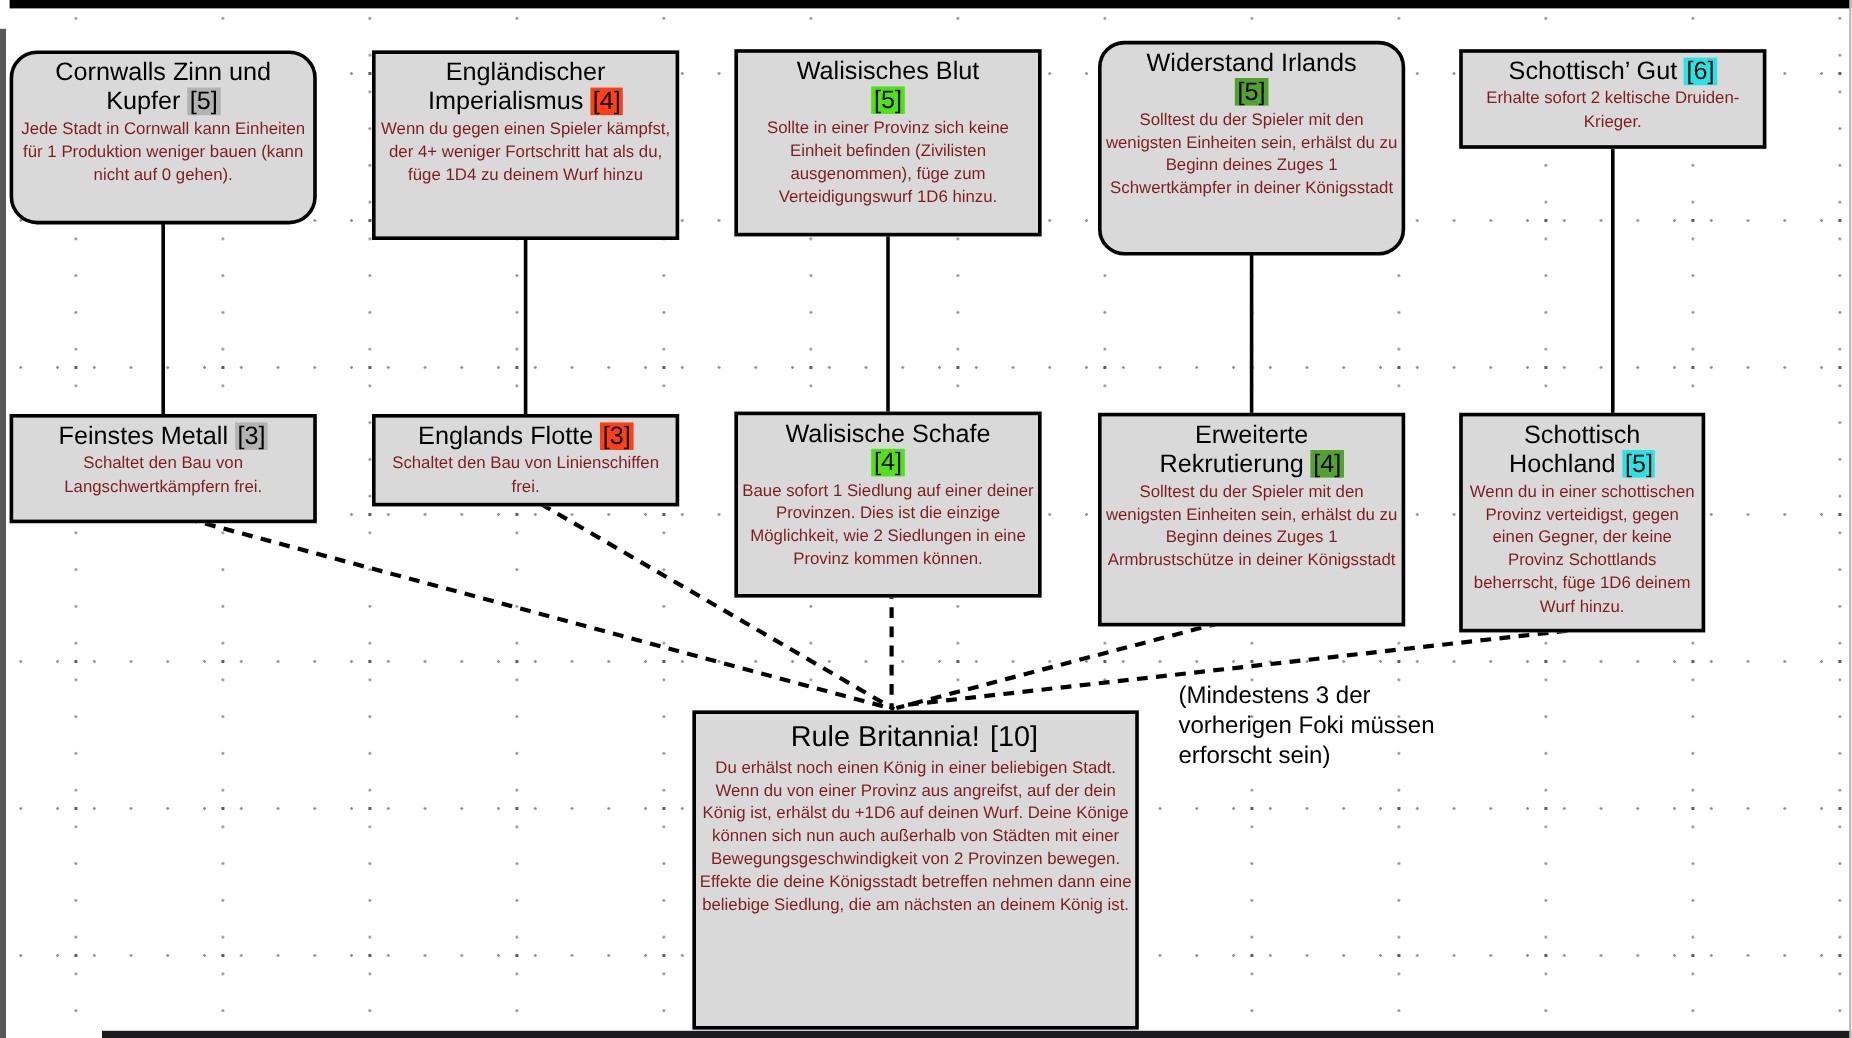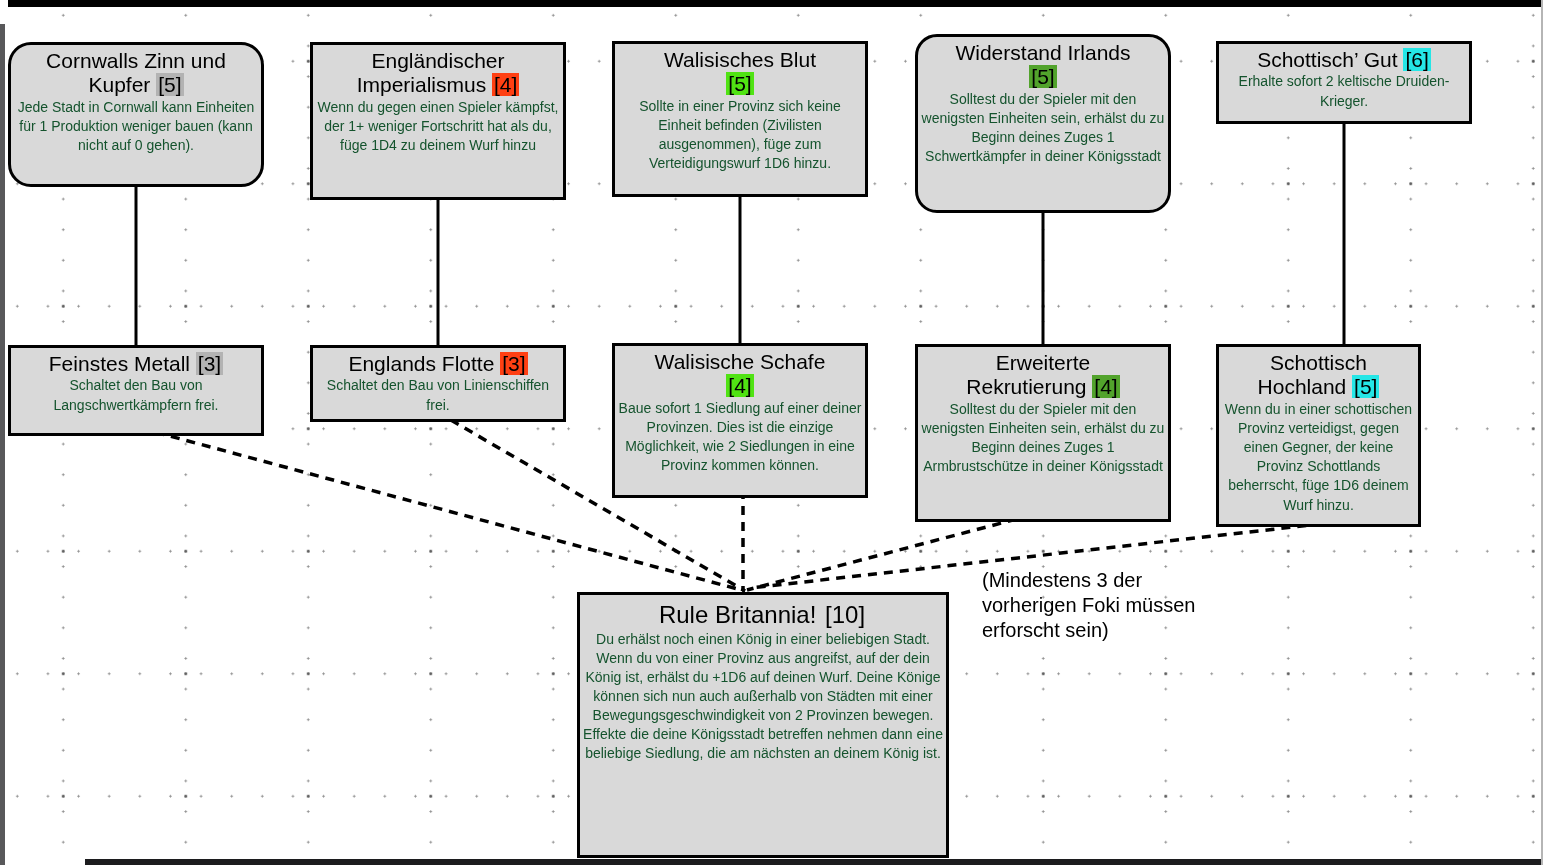--- a/index.html
+++ b/index.html
@@ -41,21 +41,21 @@
     font-size: 21px;
     line-height: 1.16;
     color: #000;
   }
   .box-title .badge {
     padding: 0 2px;
   }
   .box-body {
     font-size: 14px;
     line-height: 1.37;
-    color: #14532d;
+    color: #7f1d1d;
     white-space: pre-line;
   }
   .final .box-title { font-size: 24px; line-height: 1.3; }
   .final .box-body  { font-size: 14px; line-height: 1.36; }
 
   .note {
     position: absolute;
     left: 982px;
     top: 568px;
     width: 242px;
@@ -89,21 +89,21 @@
     </g>
   </svg>
 
   <div class="focus-box" style="left:8px; top:42px; width:256px; min-height:145px;border-radius:23px;">
     <div class="box-title"><span>Cornwalls Zinn und<br>Kupfer</span> <span class="badge" style="background-color: rgb(179, 179, 179);">[5]</span></div>
     <div class="box-body">Jede Stadt in Cornwall kann Einheiten für 1 Produktion weniger bauen (kann nicht auf 0 gehen).</div>
   </div>
 
   <div class="focus-box" style="left:310px; top:42px; width:256px; min-height:158px;text-align:center;">
     <div class="box-title"><span>Engländischer<br>Imperialismus</span> <span class="badge" style="background-color: rgb(255, 64, 19);">[4]</span></div>
-    <div class="box-body">Wenn du gegen einen Spieler kämpfst, der 1+ weniger Fortschritt hat als du, füge 1D4 zu deinem Wurf hinzu</div>
+    <div class="box-body">Wenn du gegen einen Spieler kämpfst, der 4+ weniger Fortschritt hat als du, füge 1D4 zu deinem Wurf hinzu</div>
   </div>
 
   <div class="focus-box" style="left:612px; top:41px; width:256px; min-height:156px;">
     <div class="box-title"><span>Walisisches Blut<br></span><span class="badge" style="background-color: rgb(80, 227, 19);">[5]</span></div>
     <div class="box-body">Sollte in einer Provinz sich keine Einheit befinden (Zivilisten ausgenommen), füge zum Verteidigungswurf 1D6 hinzu.</div>
   </div>
 
   <div class="focus-box" style="left:915px; top:34px; width:256px; min-height:179px;border-radius:22px;">
     <div class="box-title"><span>Widerstand Irlands<br></span><span class="badge" style="background-color: rgb(82, 163, 44);">[5]</span></div>
     <div class="box-body">Solltest du der Spieler mit den wenigsten Einheiten sein, erhälst du zu Beginn deines Zuges 1 Schwertkämpfer in deiner Königsstadt</div>

